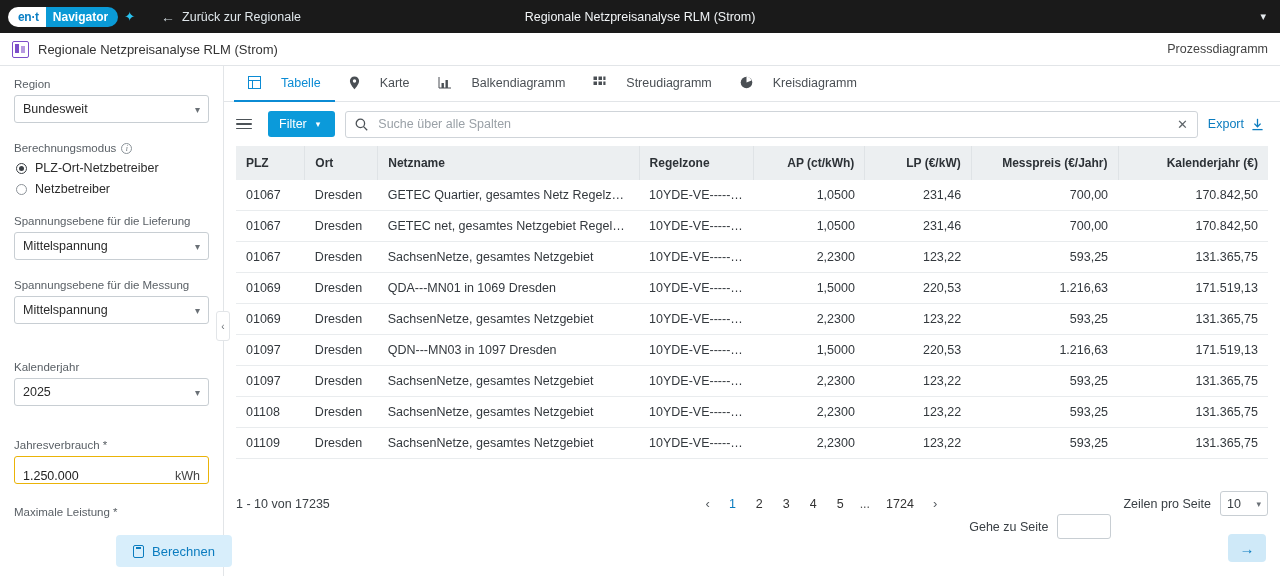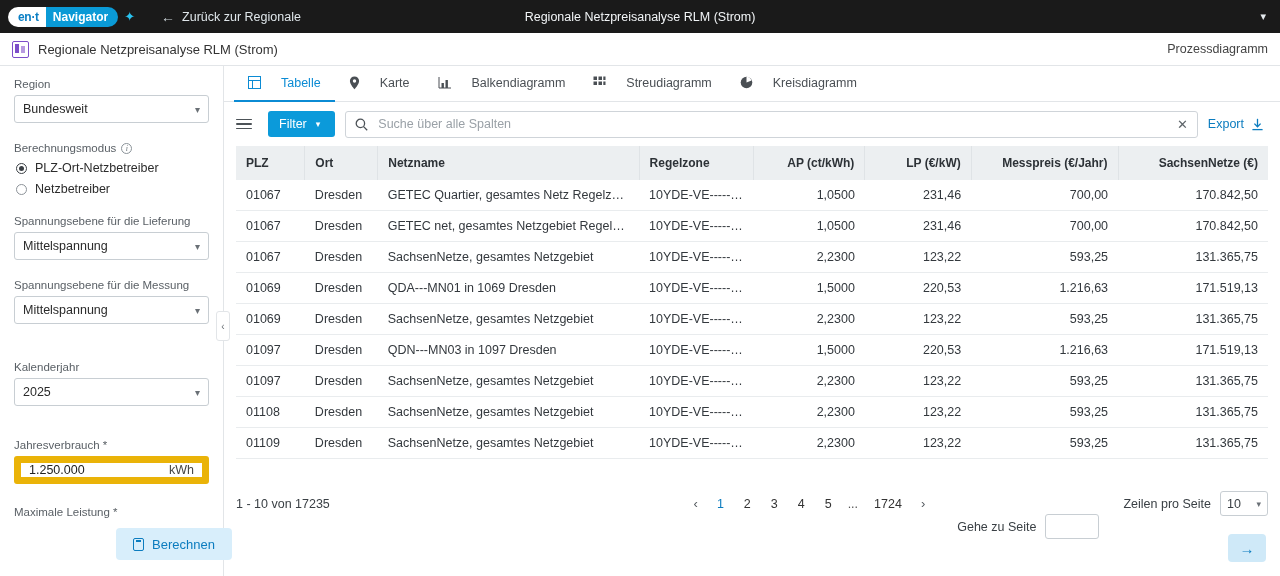--- a/index.html
+++ b/index.html
@@ -185,39 +185,39 @@
     content: "";
     position: absolute;
     left: 2px; top: 2px;
     width: 5px; height: 5px;
     border-radius: 50%;
     background: #3a3f44;
   }
   .input-unit {
     display: flex;
     height: 28px;
-    border: 7px solid #eab308;
+    border: 1px solid #eab308;
     border-radius: 3px;
     align-items: flex-end;
     padding: 0 8px;
     background: #fff;
   }
   .input-unit .val {
     font-size: 12.5px;
     color: #222;
     flex: 1;
   }
   .input-unit .unit {
     font-size: 12.5px;
     color: #444;
   }
   .btn-calc {
     position: absolute;
     left: 116px;
-    bottom: 16px;
+    bottom: 9px;
     background: #d8eefb;
     color: #0b7cbf;
     border: none;
     border-radius: 4px;
     height: 32px;
     padding: 0 17px;
     font-size: 13px;
     display: flex;
     align-items: center;
     gap: 8px;
@@ -391,21 +391,21 @@
   }
   .goto input {
     width: 54px; height: 25px;
     border: 1px solid #c8ced3;
     border-radius: 3px;
     outline: none;
     font-family: "Liberation Sans", sans-serif;
     font-size: 12.5px;
     padding: 0 6px;
   }
-  .rpp { display: flex; align-items: center; gap: 9px; margin-left: 24px; }
+  .rpp { display: flex; align-items: center; gap: 9px; margin-left: 12px; }
   .rpp .sel {
     width: 48px; height: 25px;
     border: 1px solid #c8ced3;
     border-radius: 3px;
     display: flex; align-items: center;
     padding: 0 6px;
     font-size: 12.5px;
     cursor: pointer;
   }
   .rpp .sel .chev { margin-left: auto; font-size: 9px; color: #6a7076; }
@@ -604,21 +604,21 @@
         </colgroup>
         <thead>
           <tr>
             <th>PLZ</th>
             <th>Ort</th>
             <th>Netzname</th>
             <th>Regelzone</th>
             <th class="num">AP (ct/kWh)</th>
             <th class="num">LP (€/kW)</th>
             <th class="num">Messpreis (€/Jahr)</th>
-            <th class="num">SachsenNetze (€)</th>
+            <th class="num">Kalenderjahr (€)</th>
           </tr>
         </thead>
         <tbody>
           <tr>
             <td>01067</td>
             <td>Dresden</td>
             <td>GETEC Quartier, gesamtes Netz Regelzone 50 Hertz</td>
             <td>10YDE-VE-------2</td>
             <td class="num">1,0500</td>
             <td class="num">231,46</td>

